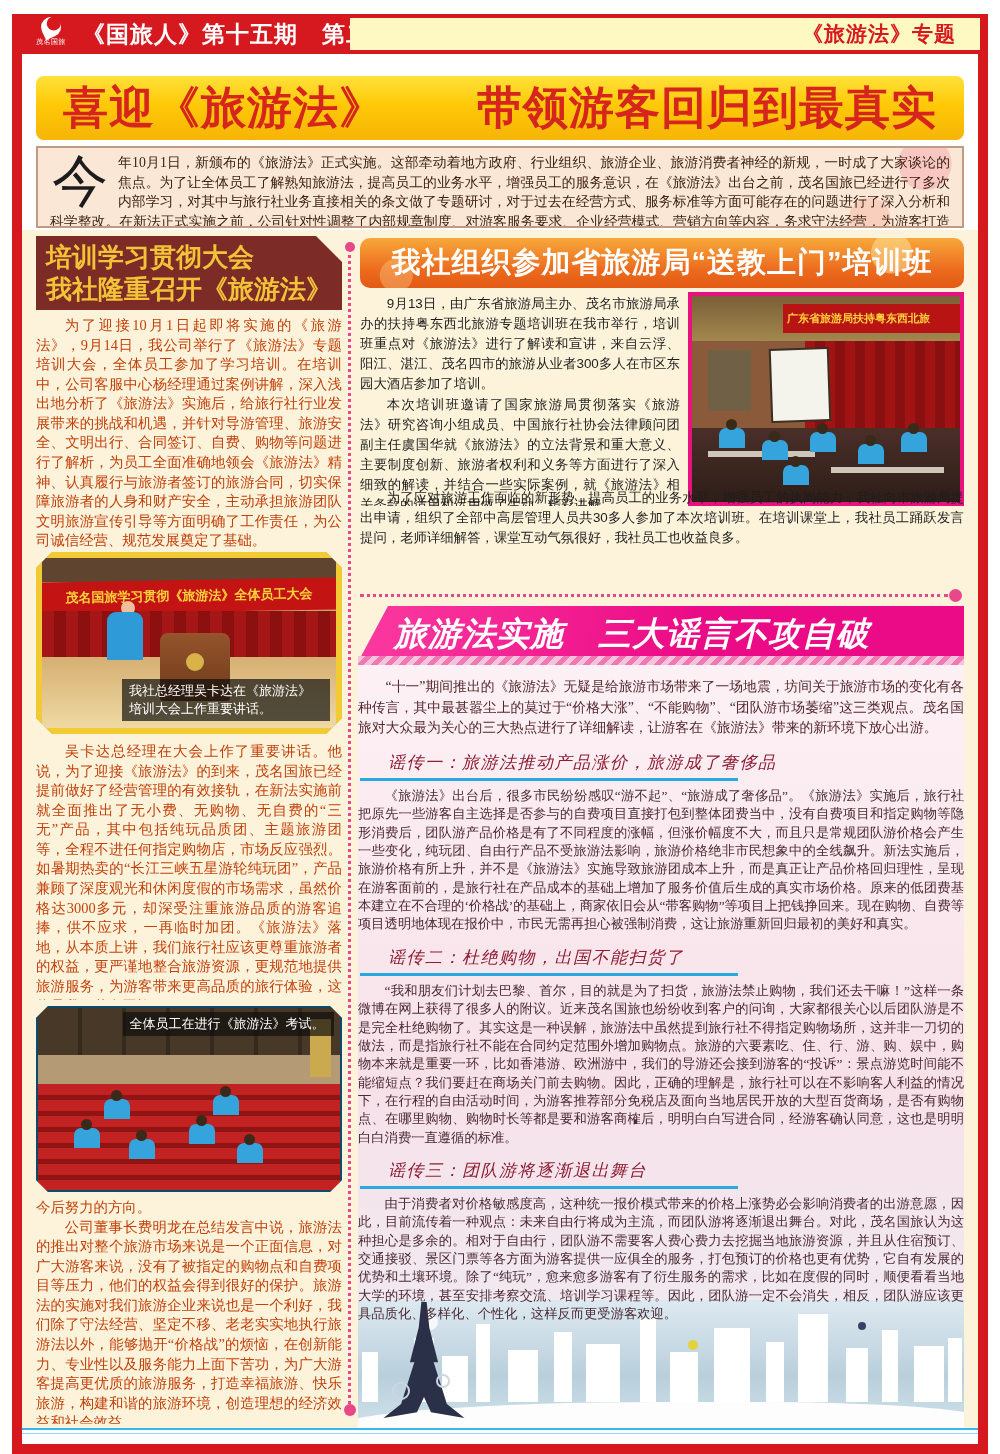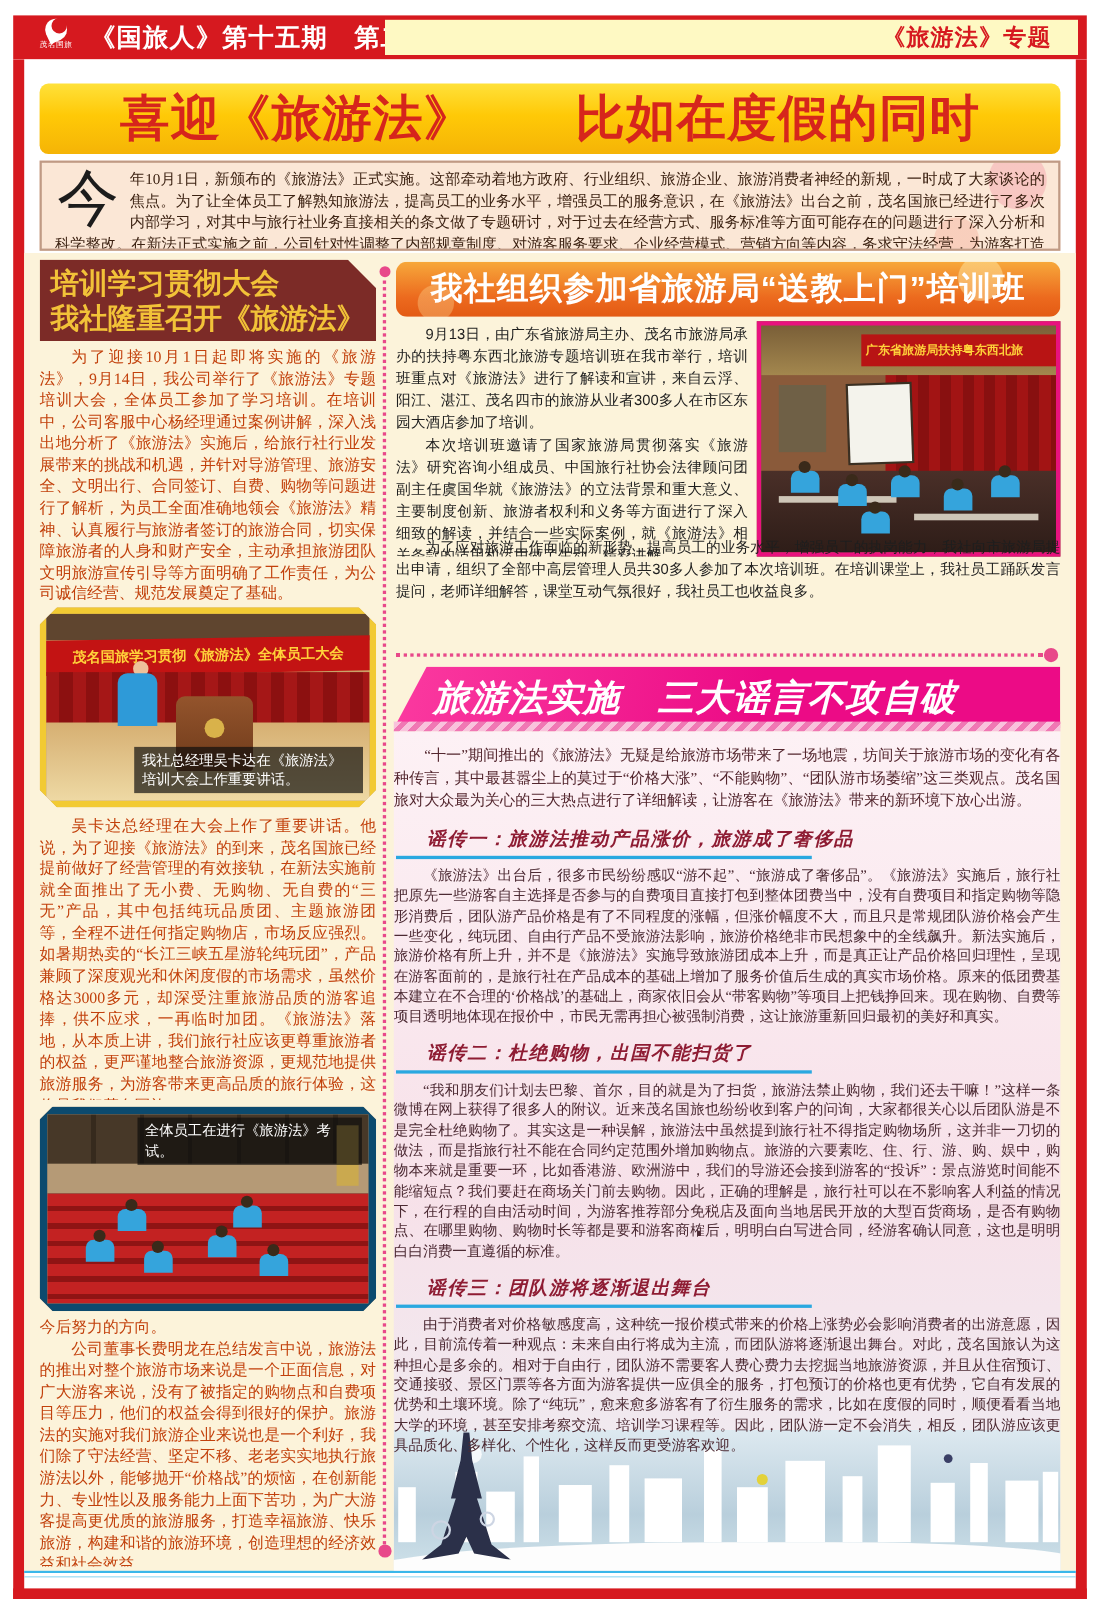--- a/index.html
+++ b/index.html
@@ -57,21 +57,21 @@
   .p1-curtain{left:0;right:0;top:31%;height:27%;background:repeating-linear-gradient(90deg,#a51717 0 12px,#8c1010 12px 24px);}
   .p1-floor{left:0;right:0;bottom:0;height:42%;background:linear-gradient(180deg,#d6af72,#eed9a4);}
   .p1-podium{left:40%;top:44%;width:24%;height:40%;background:linear-gradient(#94542c,#6e3a1a);border-radius:8px 8px 3px 3px;}
   .p1-podium::after{content:"";position:absolute;left:50%;top:30%;width:18px;height:18px;margin-left:-9px;
          border-radius:50%;background:#d9b24a;}
   .p1-head{left:27%;top:25%;width:14px;height:14px;background:#eec19a;border-radius:50%;}
   .p1-body{left:22%;top:32%;width:36px;height:48px;background:#2e9ad8;border-radius:9px 9px 0 0;}
   .photo-caption{background:rgba(12,12,12,.68);color:#ffffff;font-size:13px;line-height:1.4;padding:3px 7px;}
   .p1-caption{right:2%;bottom:4%;width:66%;}
 
-  .photo2{left:36px;top:1006px;width:306px;height:186px;border:7px solid #0c4a6e;background:#9a8468;
+  .photo2{left:36px;top:1006px;width:306px;height:186px;border:2px solid #0c4a6e;background:#9a8468;
          clip-path:polygon(12px 0,calc(100% - 12px) 0,100% 12px,100% calc(100% - 12px),calc(100% - 12px) 100%,12px 100%,0 calc(100% - 12px),0 12px);}
   .p2-ceiling{left:0;right:0;top:0;height:26%;background:repeating-linear-gradient(90deg,#473828 0 40px,#362a1d 40px 44px);}
   .p2-wall{left:0;right:0;top:26%;height:16%;background:#b59a76;}
   .p2-door{right:3%;top:6%;width:7%;height:32%;background:#caa94f;}
   .p2-seats{left:0;right:0;bottom:0;height:58%;background:repeating-linear-gradient(180deg,#c32222 0 11px,#8f1414 11px 16px);}
   .pp{position:absolute;width:26px;height:20px;background:#35a4dc;border-radius:7px 7px 0 0;}
   .pp::before{content:"";position:absolute;top:-9px;left:7px;width:11px;height:11px;border-radius:50%;background:#3a2a1a;}
   .p2-caption{top:2%;left:28%;right:2%;}
 
   
@@ -111,21 +111,21 @@
   .banner-strip{position:absolute;left:358px;top:656px;width:606px;height:9px;
          background:repeating-linear-gradient(135deg,#f9c2dc 0 5px,#f078b4 5px 10px);}
 
   
   .rumor{position:absolute;left:358px;top:665px;width:606px;height:763px;overflow:hidden;
          background:linear-gradient(180deg,#fdf1f5,#f7e1e9 55%,#edeef3);}
   .rumor-inner{position:relative;z-index:2;padding-top:12px;}
   .rm-intro{font-family:"Liberation Serif",serif;font-size:13.8px;line-height:1.5;color:#53262e;
          text-align:justify;margin:0;text-indent:2em;}
   .rm-head{margin:12px 0 0 30px;color:#8e1c33;font-family:"Liberation Serif",serif;
-         font-weight:bold;font-style:italic;font-size:17px;letter-spacing:1.5px;}
+         font-weight:normal;font-style:italic;font-size:17px;letter-spacing:1.5px;}
   .rm-underline{width:378px;height:3px;background:#2aa8e0;margin:4px 0 6px 2px;}
   .rm-text{font-family:"Liberation Serif",serif;font-size:13.3px;line-height:1.38;color:#4c2a33;
          text-align:justify;margin:0;text-indent:2em;}
 
   .skyline{position:absolute;left:0;bottom:0;width:100%;height:128px;z-index:1;
          background:linear-gradient(180deg,#dde9f0,#b9cfdc 60%,#cfe2ea);}
   .buildings{position:absolute;inset:0;background-repeat:no-repeat;
     background-image:
       linear-gradient(#fff,#fff),linear-gradient(#fff,#fff),linear-gradient(#fff,#fff),
       linear-gradient(#fff,#fff),linear-gradient(#fff,#fff),linear-gradient(#fff,#fff),
@@ -159,21 +159,21 @@
     </div>
     <div class="mast-title">《国旅人》第十五期　第二版</div>
     <div class="mast-window">
       <span class="mast-topic">《旅游法》专题</span>
     </div>
   </div>
 
   <div class="frame"></div>
   <div class="cream"></div>
 
-  <div class="headline">喜迎《旅游法》　　比如在度假的同时</div>
+  <div class="headline">喜迎《旅游法》　　带领游客回归到最真实</div>
 
   <div class="intro">
     <span class="dropcap">今</span><span>年10月1日，新颁布的《旅游法》正式实施。这部牵动着地方政府、行业组织、旅游企业、旅游消费者神经的新规，一时成了大家谈论的焦点。为了让全体员工了解熟知旅游法，提高员工的业务水平，增强员工的服务意识，在《旅游法》出台之前，茂名国旅已经进行了多次内部学习，对其中与旅行社业务直接相关的条文做了专题研讨，对于过去在经营方式、服务标准等方面可能存在的问题进行了深入分析和科学整改。在新法正式实施之前，公司针对性调整了内部规章制度、对游客服务要求、企业经营模式、营销方向等内容，务求守法经营，为游客打造最优质、最人性化的服务，带领游客回归到最真实、最纯净的旅游。</span>
   </div>
 
   <div class="lcol-header">
     <span style="display:block">培训学习贯彻大会</span>
     <span style="display:block">我社隆重召开《旅游法》</span>
   </div>
 

